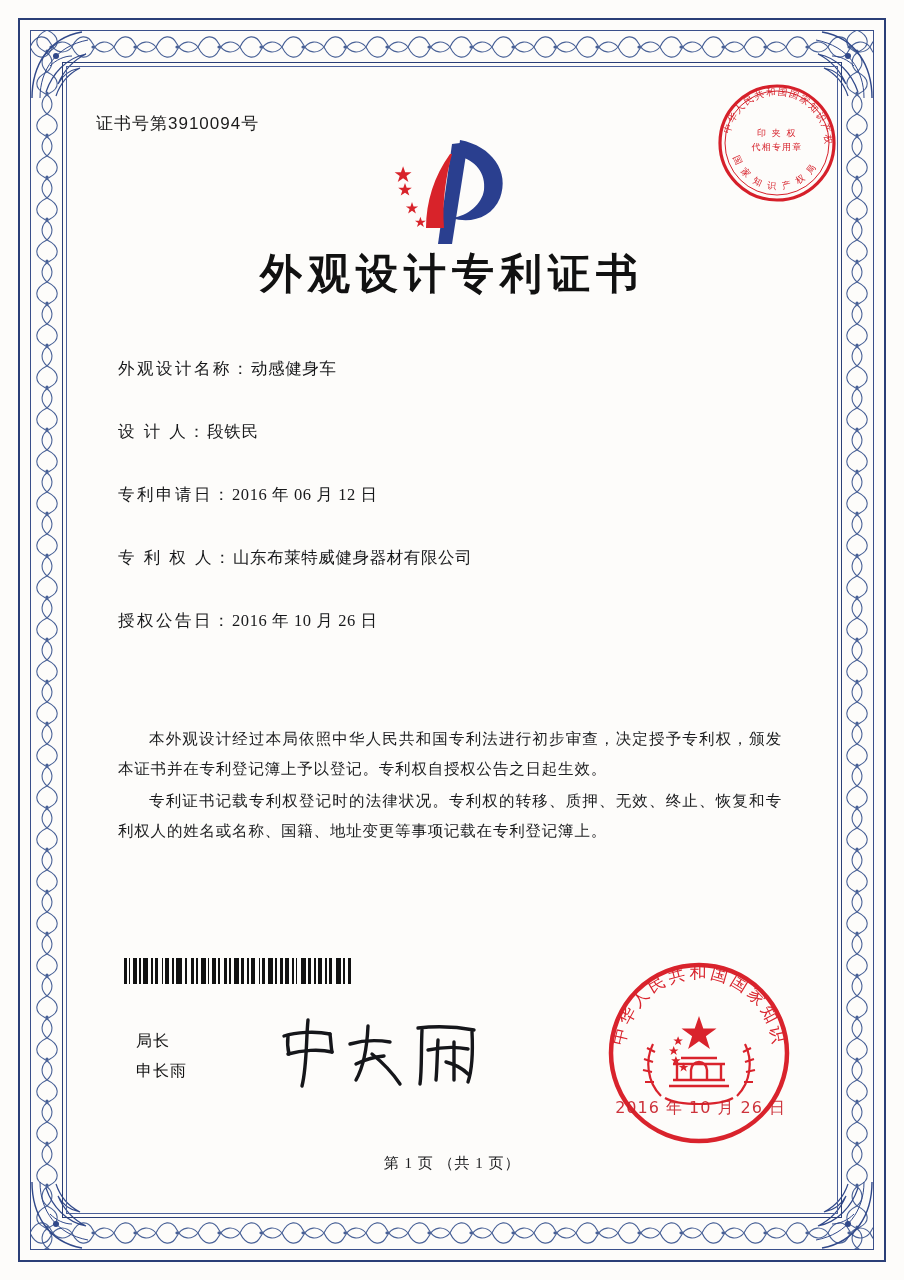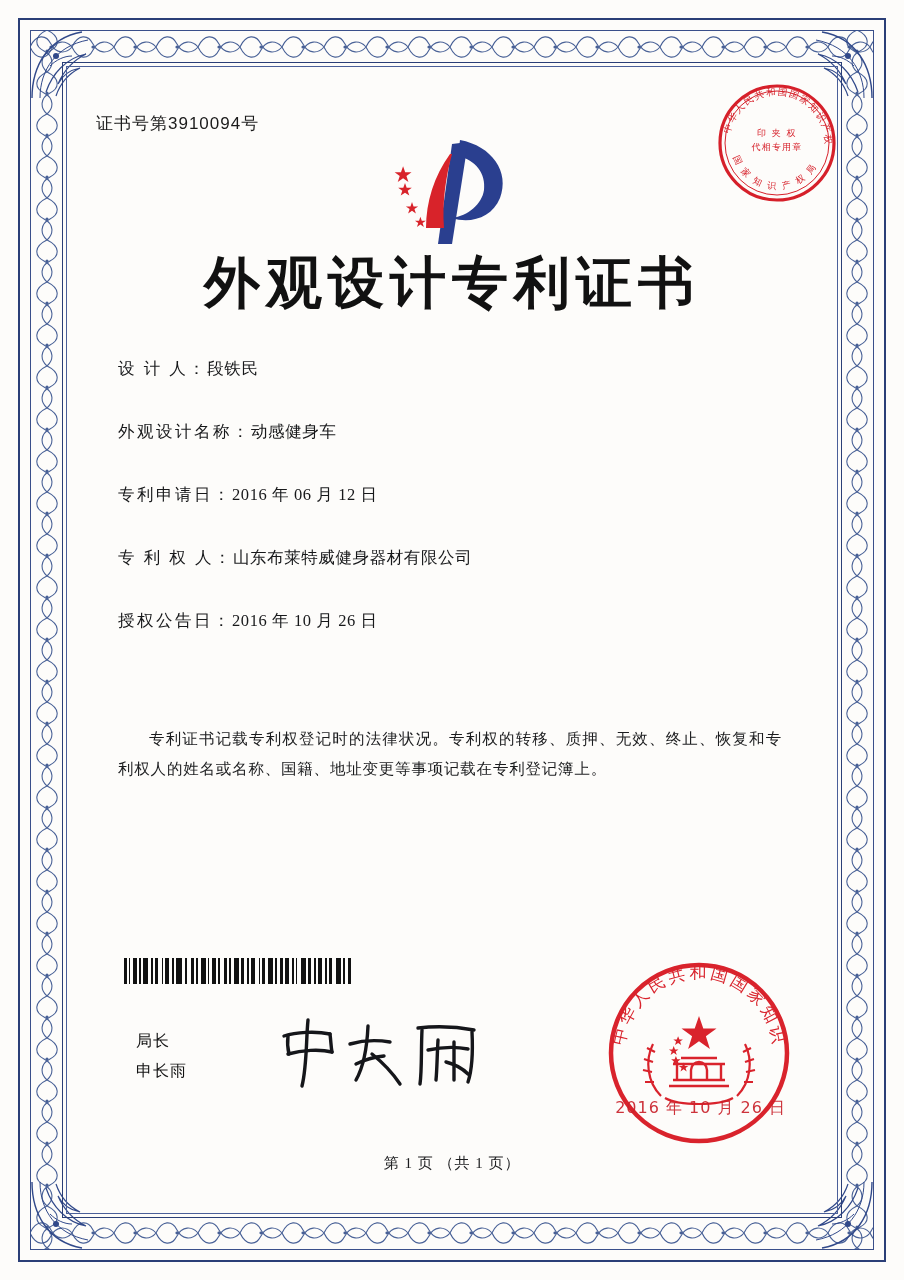--- a/index.html
+++ b/index.html
@@ -109,21 +109,21 @@
     width: 140px;
     height: 118px;
   }
 
   .title {
     position: absolute;
     top: 150px;
     left: 0;
     width: 100%;
     text-align: center;
-    font-size: 56px;
+    font-size: 42px;
     font-weight: bold;
     letter-spacing: 6px;
     color: #111;
     font-family: "DejaVu Serif", "Liberation Serif", serif;
   }
 
   .fields {
     position: absolute;
     top: 262px;
     left: 22px;
@@ -354,37 +354,38 @@
           <polygon points="24,48 27.4,57.6 37.6,57.6 29.4,63.6 32.6,73.2 24,67.3 15.4,73.2 18.6,63.6 10.4,57.6 20.6,57.6" transform="translate(12,26) scale(0.45) translate(16,50)"></polygon>
           <polygon points="24,48 27.4,57.6 37.6,57.6 29.4,63.6 32.6,73.2 24,67.3 15.4,73.2 18.6,63.6 10.4,57.6 20.6,57.6" transform="translate(20,44) scale(0.4) translate(22,54)"></polygon>
         </g>
       </svg>
     </div>
 
     <div class="title">外观设计专利证书</div>
 
     <div class="fields">
       <div class="field">
-        <span class="lbl">设 计 人：</span><span class="val">段铁民</span>
+        <span class="lbl">外观设计名称：</span><span class="val">动感健身车</span>
       </div>
       <div class="field">
-        <span class="lbl">外观设计名称：</span><span class="val">动感健身车</span>
+        <span class="lbl">设 计 人：</span><span class="val">段铁民</span>
       </div>
       <div class="field">
         <span class="lbl">专利申请日：</span><span class="val">2016 年 06 月 12 日</span>
       </div>
       <div class="field">
         <span class="lbl">专 利 权 人：</span><span class="val">山东布莱特威健身器材有限公司</span>
       </div>
       <div class="field">
         <span class="lbl">授权公告日：</span><span class="val">2016 年 10 月 26 日</span>
       </div>
     </div>
 
     <div class="body-text">
+      <p>本外观设计经过本局依照中华人民共和国专利法进行初步审查，决定授予专利权，颁发本证书并在专利登记簿上予以登记。专利权自授权公告之日起生效。</p>
       <p>专利证书记载专利权登记时的法律状况。专利权的转移、质押、无效、终止、恢复和专利权人的姓名或名称、国籍、地址变更等事项记载在专利登记簿上。</p>
     </div>
 
     <div class="barcode">
       <i style="width:3px"></i>
         <i style="width:2px;background:transparent"></i>
       <i style="width:1px"></i>
         <i style="width:3px;background:transparent"></i>
       <i style="width:4px"></i>
         <i style="width:2px;background:transparent"></i>

